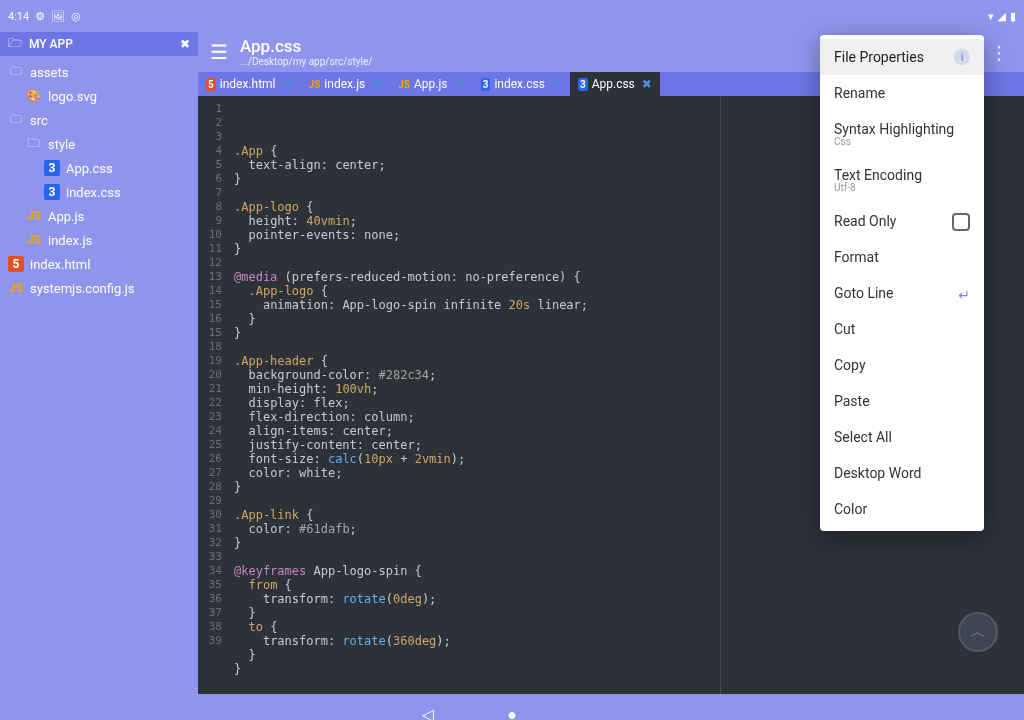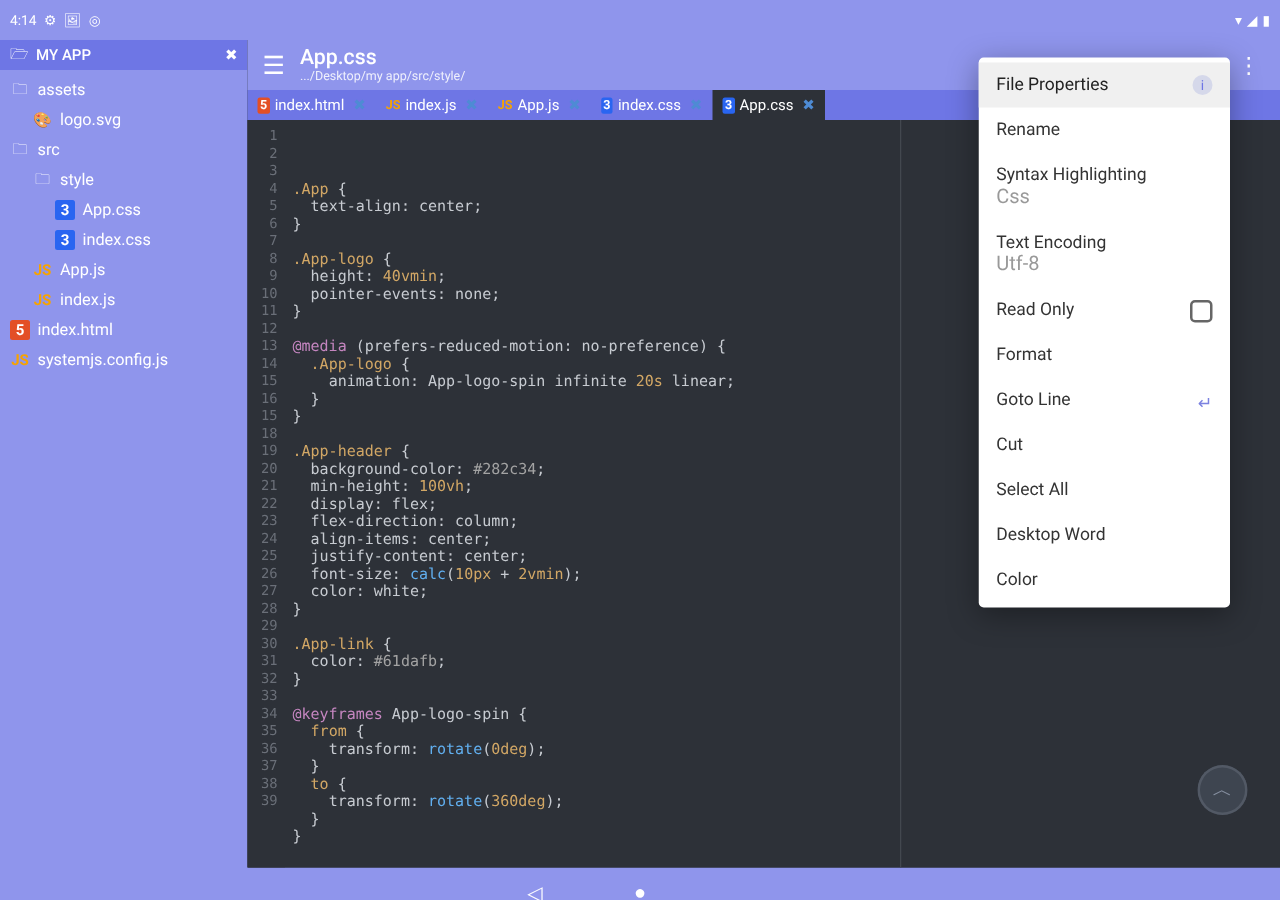--- a/index.html
+++ b/index.html
@@ -38,25 +38,25 @@
 .gutln{height:14px}
 .code{flex:1;color:#c7cbd1;padding:6px 0 0 6px;white-space:pre;position:relative}
 .code-ln{height:14px}
 .k-sel{color:#d2a765}
 .k-prop{color:#c7cbd1}
 .k-val{color:#a3a3a3}
 .k-num{color:#d2a765}
 .k-fn{color:#61afef}
 .k-at{color:#c586c0}
 .fold-line{position:absolute;left:492px;top:0;bottom:0;width:1px;background:#43484f}
-.popup{position:absolute;right:40px;top:46px;width:201px;background:#fff;border-radius:4px;box-shadow:0 6px 24px rgba(0,0,0,0.35);font-size:14px;color:#333;padding:4px 0;z-index:50}
+.popup{position:absolute;right:40px;top:35px;width:164px;background:#fff;border-radius:4px;box-shadow:0 6px 24px rgba(0,0,0,0.35);font-size:14px;color:#333;padding:4px 0;z-index:50}
 .popup-item{padding:10px 14px;cursor:pointer;position:relative}
 .popup-item.header{background:#f0f0f0;color:#222;font-size:14px;display:flex;align-items:center}
 .popup-item.header .info{margin-left:auto;width:16px;height:16px;border-radius:50%;background:#d5d8ea;color:#6e76e5;font-size:11px;display:inline-flex;align-items:center;justify-content:center}
-.popup-item .sub{display:block;font-size:16px;color:#999;margin-top:-1px}
+.popup-item .sub{display:block;font-size:10px;color:#999;margin-top:-1px}
 .popup-item .cb{position:absolute;right:14px;top:10px;width:18px;height:18px;border:2px solid #666;border-radius:4px}
 .popup-item .enter{position:absolute;right:14px;top:12px;color:#7b82e0}
 .navbar{height:40px;background:#8f95ec;display:flex;align-items:center;justify-content:center;gap:48px;color:#fff}
 .navbtn{width:36px;display:inline-flex;justify-content:center;cursor:pointer}
 .fab{position:absolute;right:26px;bottom:68px;width:40px;height:40px;border-radius:50%;background:#3e4550;display:flex;align-items:center;justify-content:center;color:#868fa0;box-shadow:0 0 0 2px #525965 inset}
 </style>
 </head>
 <body>
 
 <div class="status-bar">
@@ -219,20 +219,22 @@
     <span class="info">i</span>
   </div>
   <div id="popup-body">
       <div class="popup-item"><span>Rename</span></div>
       <div class="popup-item"><span>Syntax Highlighting</span><span class="sub">Css</span></div>
       <div class="popup-item"><span>Text Encoding</span><span class="sub">Utf-8</span></div>
       <div class="popup-item"><span>Read Only</span><span class="cb"></span></div>
       <div class="popup-item"><span>Format</span></div>
       <div class="popup-item"><span>Goto Line</span><span class="enter">↵</span></div>
       <div class="popup-item"><span>Cut</span></div>
+      <div class="popup-item"><span>Copy</span></div>
+      <div class="popup-item"><span>Paste</span></div>
       <div class="popup-item"><span>Select All</span></div>
       <div class="popup-item"><span>Desktop Word</span></div>
       <div class="popup-item"><span>Color</span></div>
     </div>
 </div>
 
 <div class="navbar">
   <span class="navbtn">◁</span>
   <span class="navbtn">●</span>
   <span class="navbtn"> </span>

